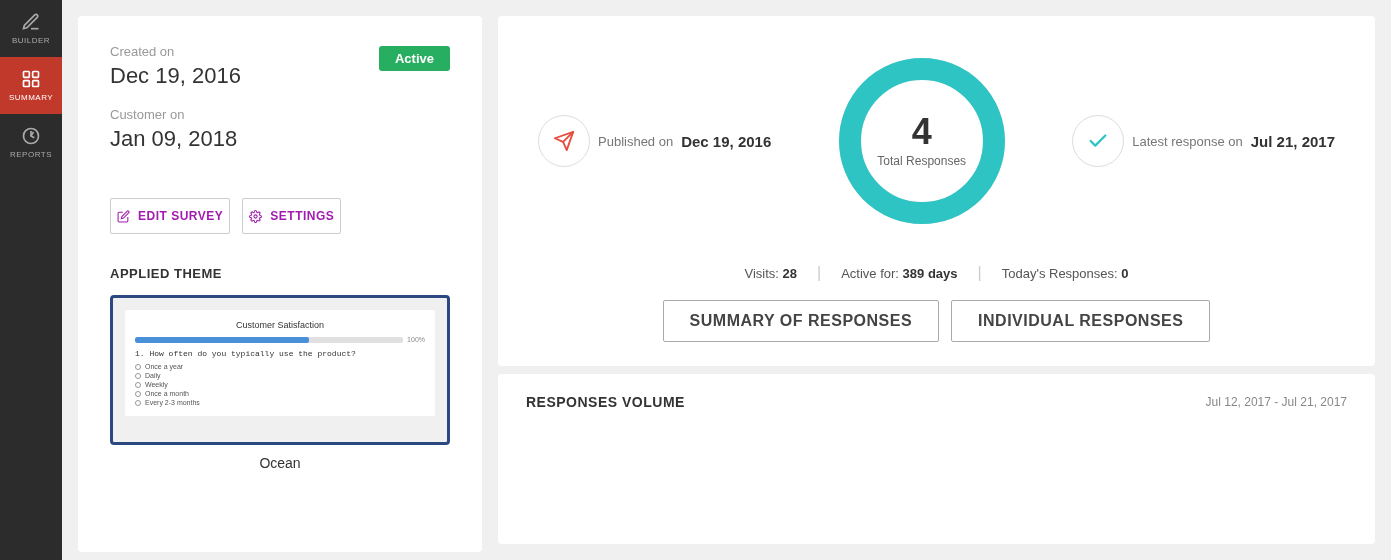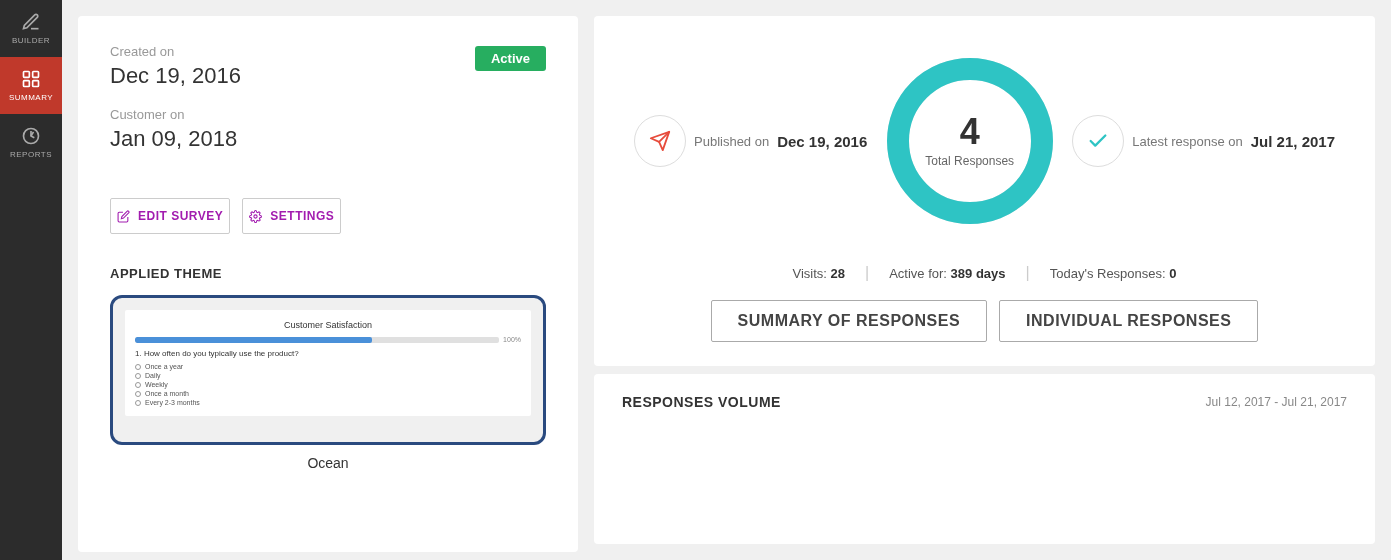--- a/index.html
+++ b/index.html
@@ -46,21 +46,21 @@
       flex: 1;
       display: flex;
       flex-direction: row;
       gap: 0;
       overflow: hidden;
       background: #f0f0f0;
     }
 
     
     .left-panel {
-      width: 500px;
+      width: 404px;
       background: #fff;
       margin: 16px 8px 8px 16px;
       border-radius: 4px;
       padding: 28px 32px;
       flex-shrink: 0;
     }
 
     .created-label, .modified-label {
       color: #999;
       font-size: 13px;
@@ -116,21 +116,21 @@
     .applied-theme-label {
       font-size: 13px;
       font-weight: 700;
       color: #333;
       text-transform: uppercase;
       letter-spacing: 0.5px;
       margin-bottom: 14px;
     }
     .theme-preview {
       border: 3px solid #2a4a7f;
-      border-radius: 12px;
+      border-radius: 4px;
       overflow: hidden;
       height: 150px;
       background: #f0f0f0;
       position: relative;
     }
     .theme-preview-inner {
       background: #fff;
       margin: 12px;
       padding: 10px;
       border-radius: 2px;
@@ -164,20 +164,21 @@
     }
     .theme-preview-bar-label {
       font-size: 7px;
       color: #888;
       white-space: nowrap;
     }
     .theme-preview-q {
       font-size: 8px;
       color: #333;
       margin-bottom: 5px;
+      font-family: Liberation Mono, monospace;
     }
     .theme-preview-options { display: flex; flex-direction: column; gap: 2px; }
     .theme-preview-option {
       display: flex;
       align-items: center;
       gap: 4px;
       font-size: 7px;
       color: #555;
     }
     .theme-preview-radio {

